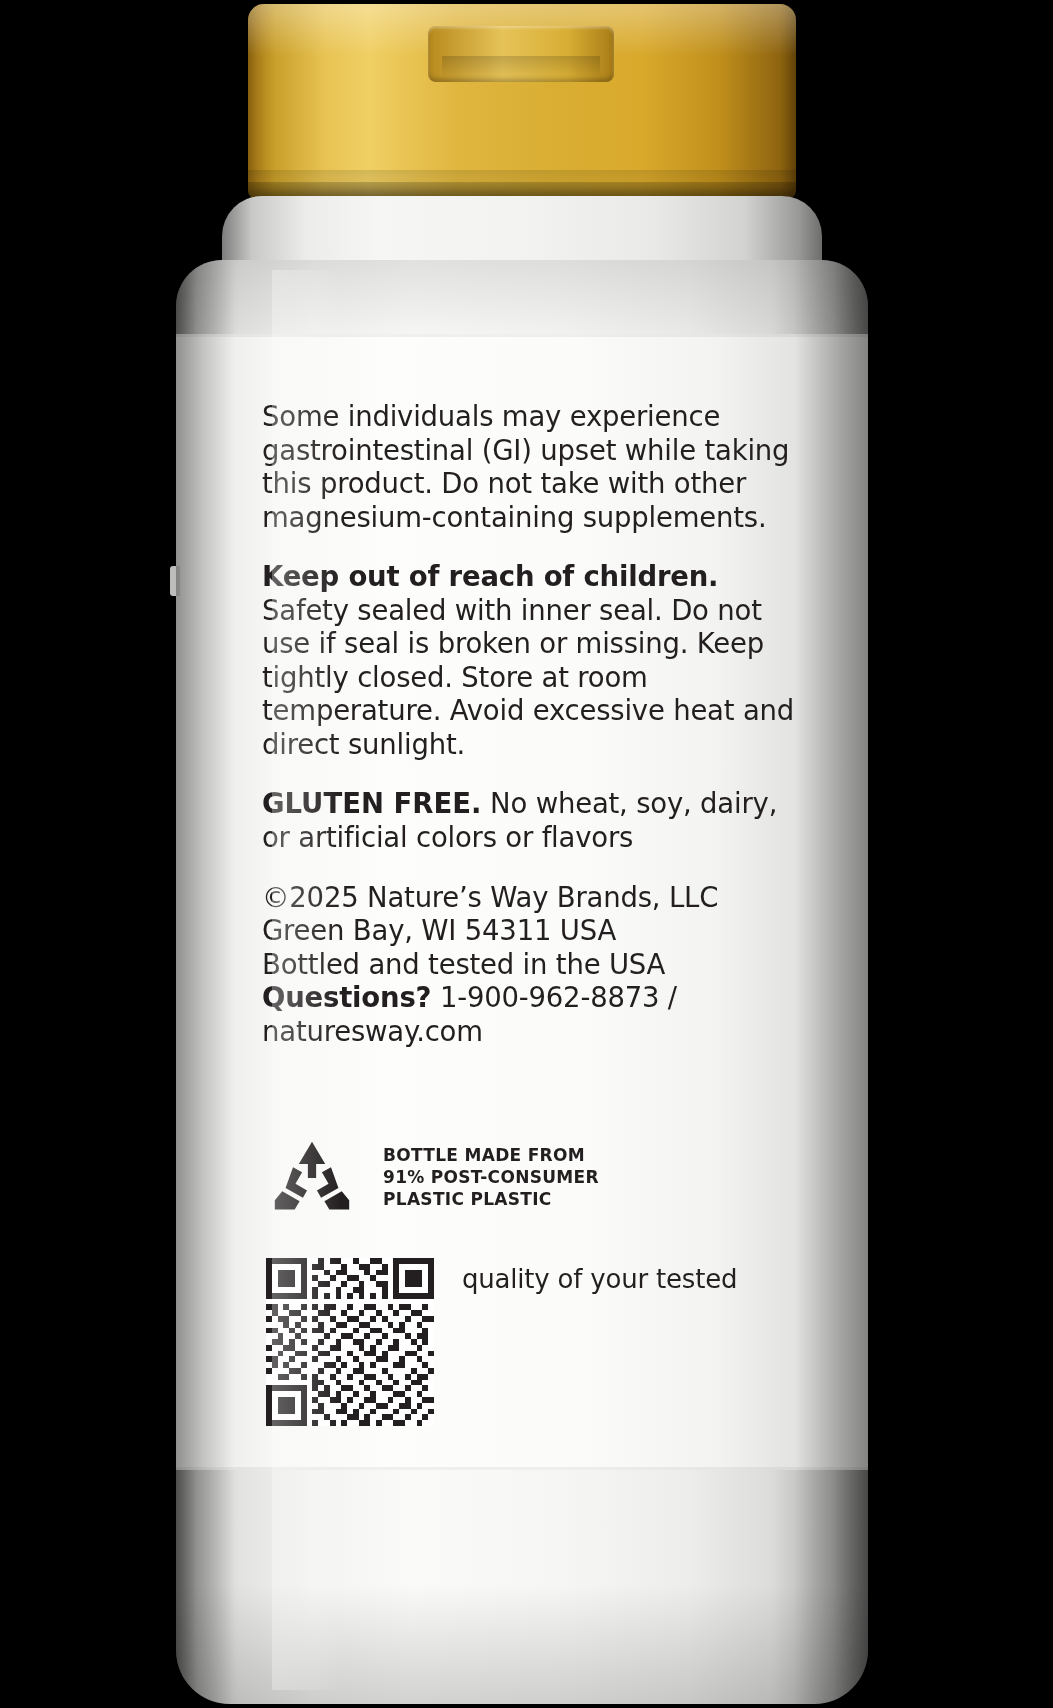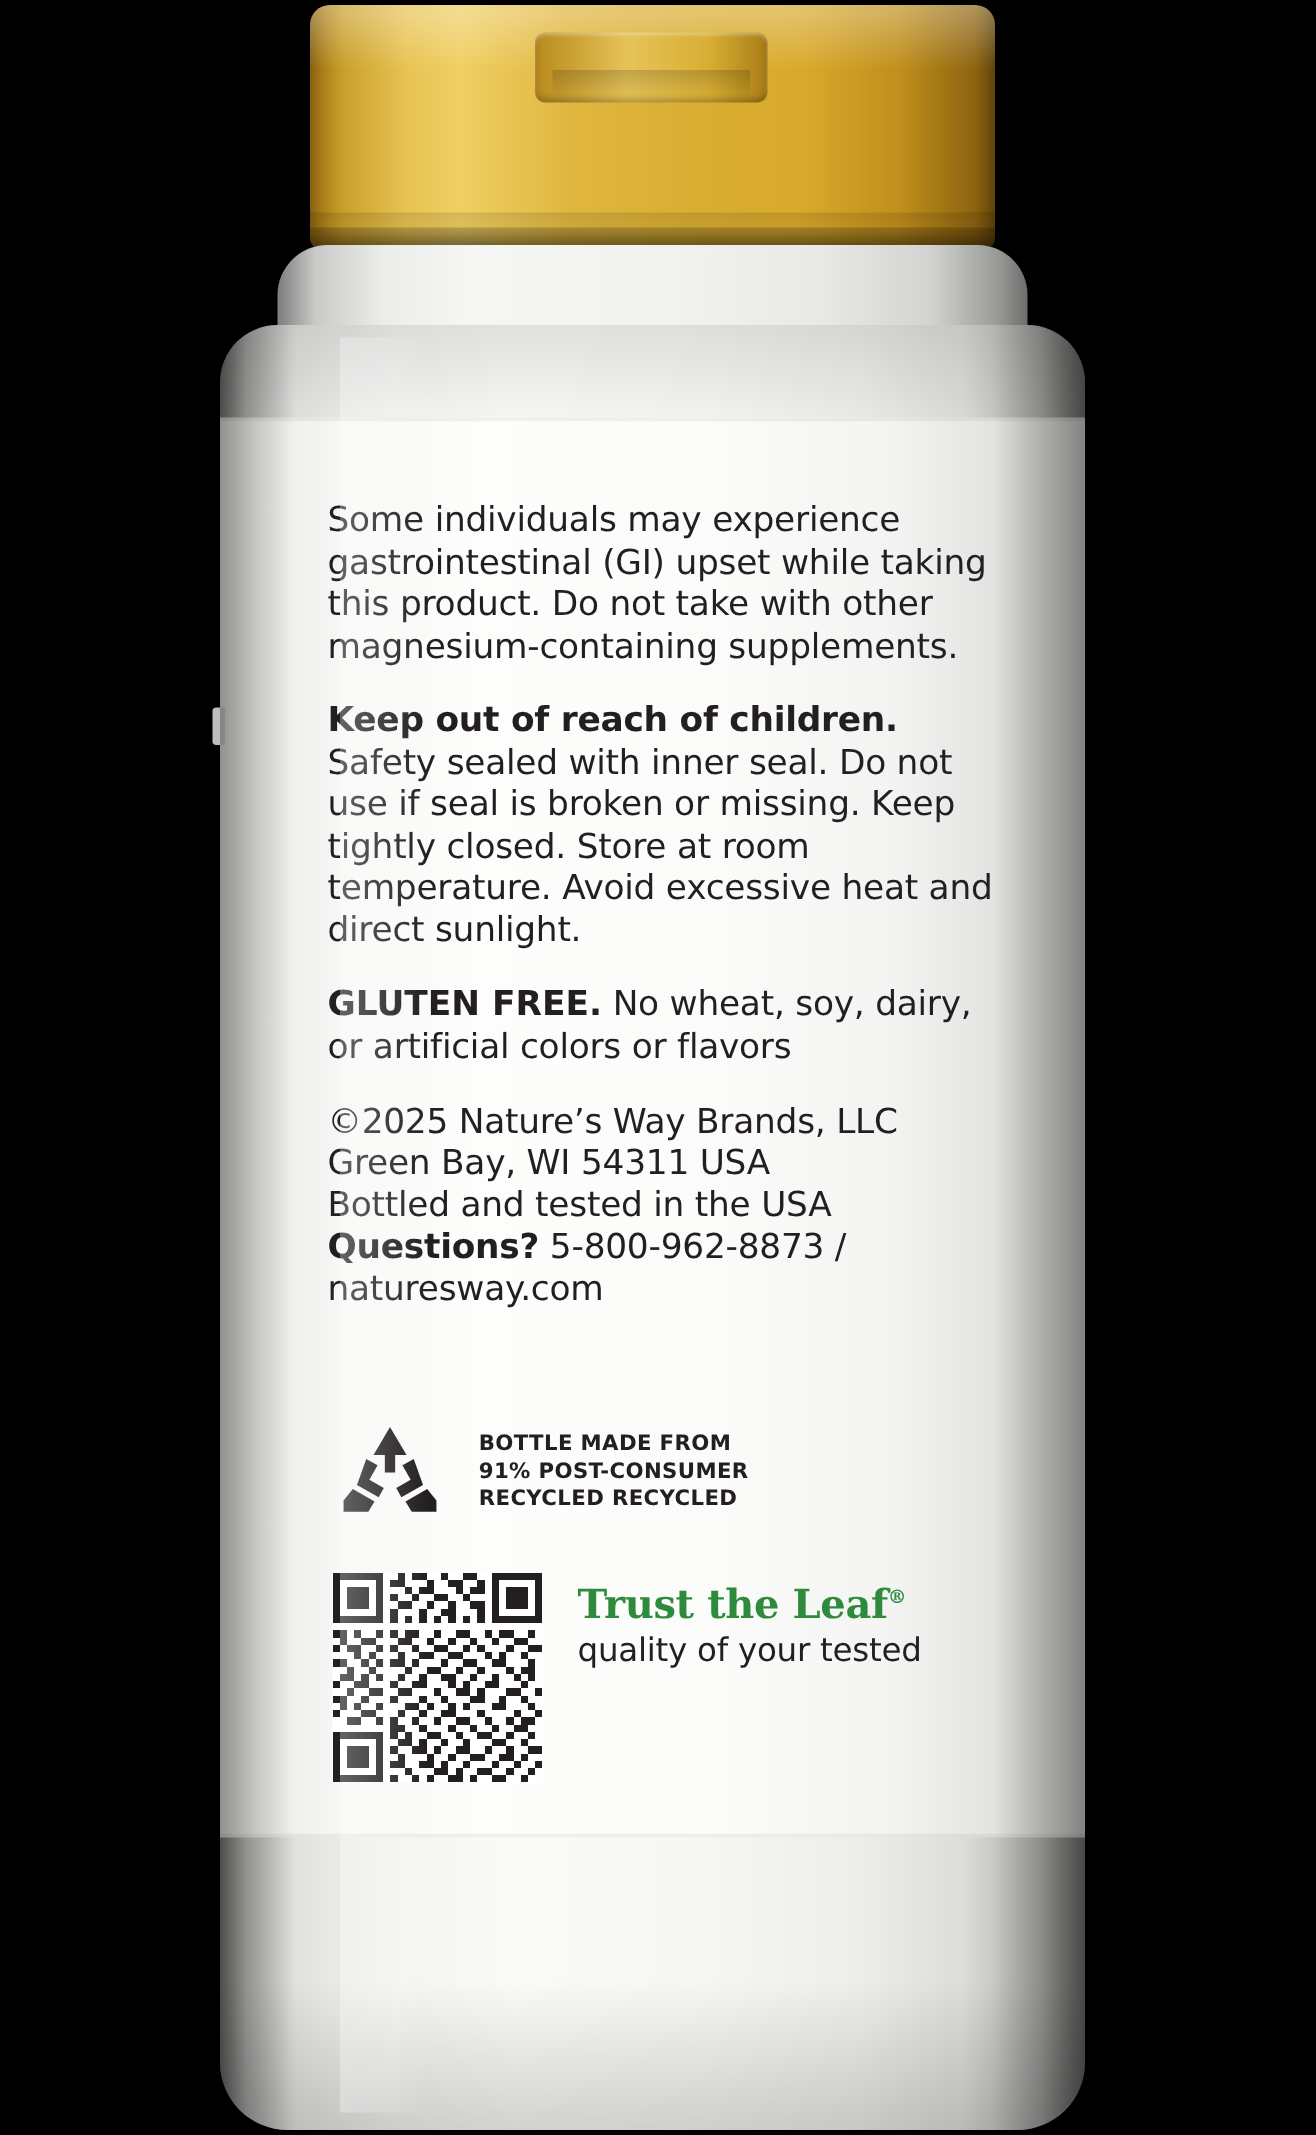--- a/index.html
+++ b/index.html
@@ -349,39 +349,39 @@
 
         <p class="para">Some individuals may experience gastrointestinal (GI) upset while taking this product. Do not take with other magnesium-containing supplements.</p>
 
         <p class="para"><b>Keep out of reach of children.</b><span> Safety sealed with inner seal. Do not use if seal is broken or missing. Keep tightly closed. Store at room temperature. Avoid excessive heat and direct sunlight.</span></p>
 
         <p class="para gluten"><b>GLUTEN FREE.</b><span> No wheat, soy, dairy, or artificial colors or flavors</span></p>
 
         <p class="para copy">©2025 Nature’s Way Brands, LLC</p>
         <p class="para copy">Green Bay, WI 54311 USA</p>
         <p class="para copy">Bottled and tested in the USA</p>
-        <p class="para copy"><b>Questions?</b><span> 5-800-962-8873 /</span></p>
+        <p class="para copy"><b>Questions?</b><span> 1-900-962-8873 /</span></p>
         <p class="para copy">naturesway.com</p>
       </div>
 
       <div class="recycle-row">
         <svg class="recycle-sym" viewBox="0 0 100 92">
           <g fill="#231f20">
             <path d="M50 2 L66 29 L55 29 L55 46 L45 46 L45 29 L34 29 Z"></path>
             <path d="M27 33 L38 39 L30 53 L44 61 L39 70 L18 58 Z"></path>
             <path d="M73 33 L82 58 L61 70 L56 61 L70 53 L62 39 Z"></path>
             <path d="M14 62 L35 74 L29 84 L5 84 L5 73 Z"></path>
             <path d="M86 62 L95 73 L95 84 L71 84 L65 74 Z"></path>
             <path d="M33 78 L68 78 L68 90 L33 90 Z" opacity="0"></path>
           </g>
         </svg>
         <div class="recycle-text">
           <div>BOTTLE MADE FROM</div>
           <div>91% POST-CONSUMER</div>
-          <div>RECYCLED RECYCLED</div>
+          <div>PLASTIC PLASTIC</div>
         </div>
       </div>
 
       <div class="qr-row">
         <svg class="qr" viewBox="0 0 29 29" shape-rendering="crispEdges">
           <rect width="29" height="29" fill="#ffffff"></rect>
           <g fill="#231f20">
 
             <rect x="0" y="0" width="7" height="1"></rect>
               <rect x="0" y="6" width="7" height="1"></rect>
@@ -617,21 +617,20 @@
               <rect x="11" y="28" width="1" height="1"></rect>
             <rect x="13" y="28" width="1" height="1"></rect>
               <rect x="16" y="28" width="2" height="1"></rect>
             <rect x="19" y="28" width="1" height="1"></rect>
               <rect x="22" y="28" width="2" height="1"></rect>
             <rect x="26" y="28" width="1" height="1"></rect>
           </g>
         </svg>
 
         <div class="trust-block">
-          <p class="trust-title"><span>Trust the Leaf</span><sup>®</sup></p>
           <p class="trust-sub">quality of your tested</p>
         </div>
       </div>
     </div>
 
     <div class="label-nub-left"></div>
 
     <div class="gloss-left"></div>
     <div class="gloss-right"></div>
     <div class="gloss-highlight"></div>

